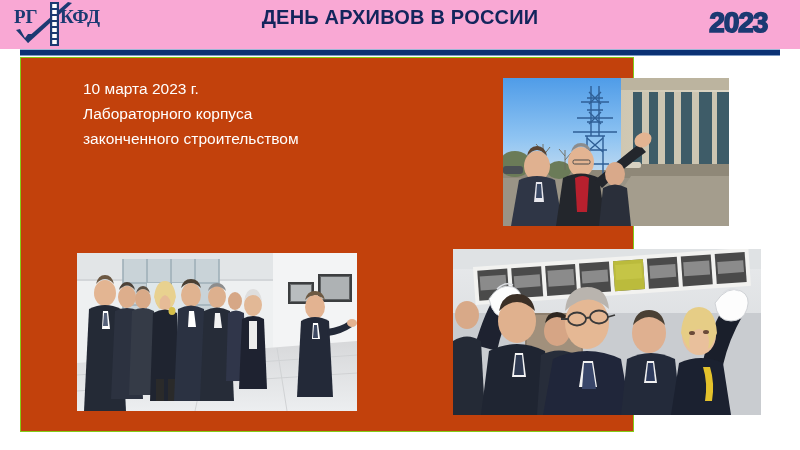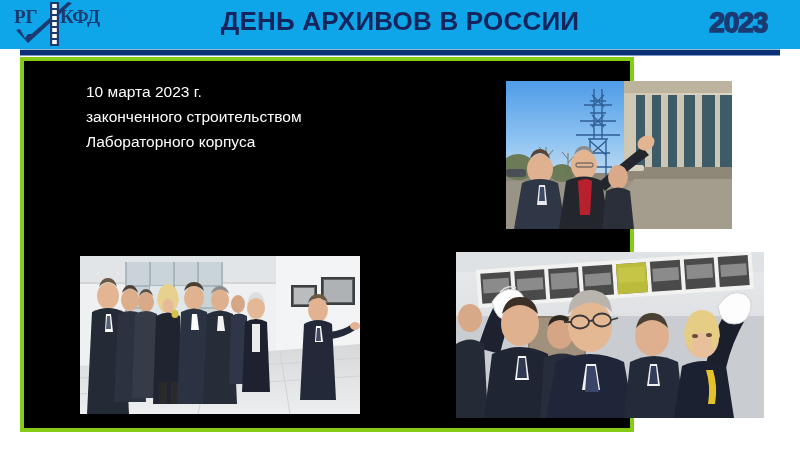--- a/index.html
+++ b/index.html
@@ -17,36 +17,36 @@
     width: 800px;
     height: 450px;
     background: #ffffff;
   }
 
   
   #header {
     position: absolute;
     left: 0; top: 0;
     width: 800px; height: 49px;
-    background: #0ea5e9;
+    background: #f9a8d4;
   }
 
   #logo {
     position: absolute;
     left: 8px; top: 0px;
     width: 110px; height: 48px;
   }
   #logo svg { display: block; }
 
   #slide-title {
     position: absolute;
     left: 150px; top: 6px;
     width: 500px;
     text-align: center;
-    font-size: 26px;
+    font-size: 20px;
     font-weight: bold;
     letter-spacing: 0.2px;
     color: #13255c;
     white-space: nowrap;
   }
 
   #year-badge {
     position: absolute;
     right: 14px; top: 4px;
     width: 94px; height: 36px;
@@ -61,22 +61,22 @@
     background: #0b3174;
     border-top: 1px solid #9fb6d6;
     border-bottom: 1px solid #7e9ac4;
   }
 
   
   #panel {
     position: absolute;
     left: 20px; top: 57px;
     width: 614px; height: 375px;
-    background: #000000;
-    border: 4px solid #84cc16;
+    background: #c2410c;
+    border: 1px solid #84cc16;
   }
 
   
   #body-text {
     position: absolute;
     left: 62px; top: 18px;
     width: 400px;
     color: #ffffff;
     font-size: 15.5px;
     line-height: 25px;
@@ -137,22 +137,22 @@
       </svg>
     </div>
   </div>
 
   <div id="header-rule"></div>
 
   <div id="panel">
 
     <div id="body-text">
       <div class="line">10 марта 2023 г.</div>
+      <div class="line">Лабораторного корпуса</div>
       <div class="line">законченного строительством</div>
-      <div class="line">Лабораторного корпуса</div>
     </div>
 
     <div id="photo-top-right" class="photo">
       <span class="sr">Двое мужчин в пальто стоят на улице у нового здания; один указывает рукой вверх на фасад лабораторного корпуса. Голубое небо, опора линии электропередачи.</span>
       <svg viewBox="0 0 226 148" preserveAspectRatio="none" xmlns="http://www.w3.org/2000/svg">
         <defs>
           <linearGradient id="sky1" x1="0" y1="0" x2="0" y2="1">
             <stop offset="0%" stop-color="#4f9ce8"></stop>
             <stop offset="60%" stop-color="#8fc4f2"></stop>
             <stop offset="100%" stop-color="#c7ddf0"></stop>

